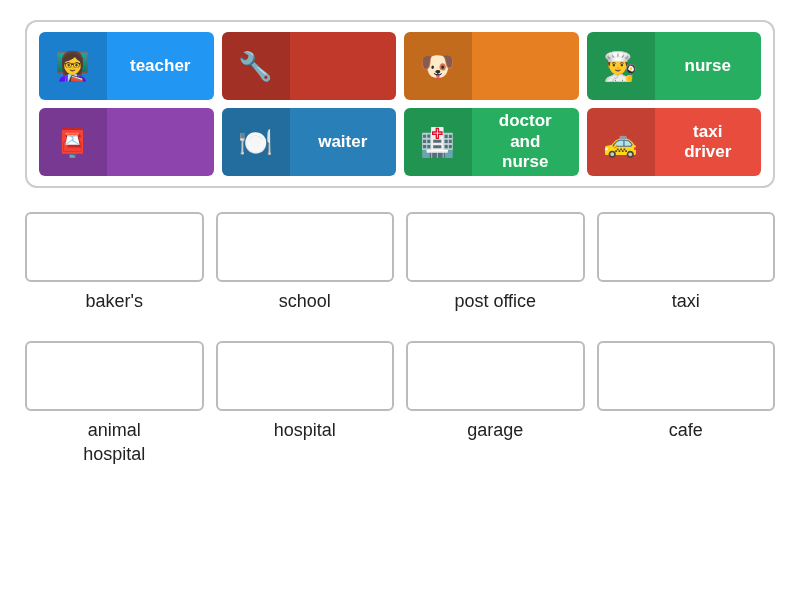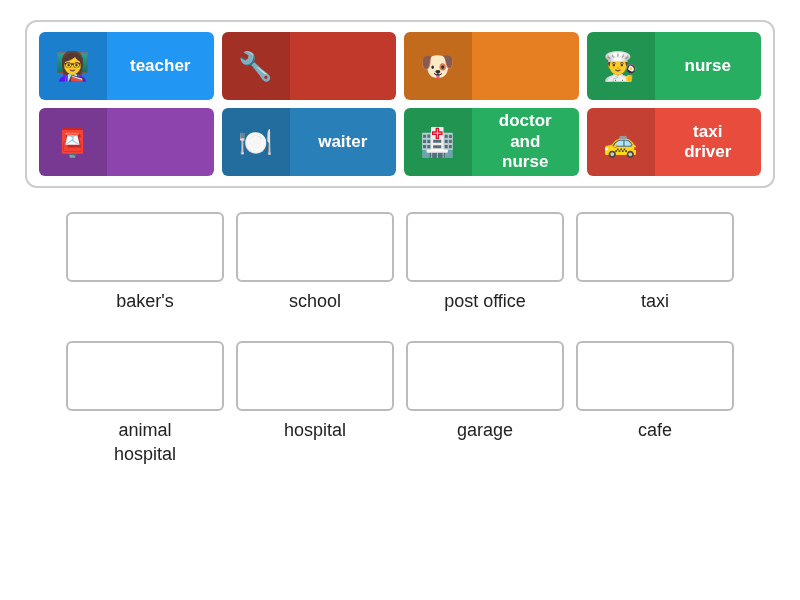--- a/index.html
+++ b/index.html
@@ -59,21 +59,21 @@
     .card-teacher  { background: #2196F3; }
     .card-mechanic { background: #c0392b; }
     .card-vet      { background: #e67e22; }
     .card-baker    { background: #27ae60; }
     .card-postman  { background: #8e44ad; }
     .card-waiter   { background: #2980b9; }
     .card-doctor   { background: #27ae60; }
     .card-taxi     { background: #e74c3c; }
 
     .drop-section {
-      width: 668px;
+      width: 750px;
       display: grid;
       grid-template-columns: repeat(4, 1fr);
       gap: 12px;
       margin-bottom: 28px;
     }
 
     .drop-item {
       display: flex;
       flex-direction: column;
       align-items: center;

